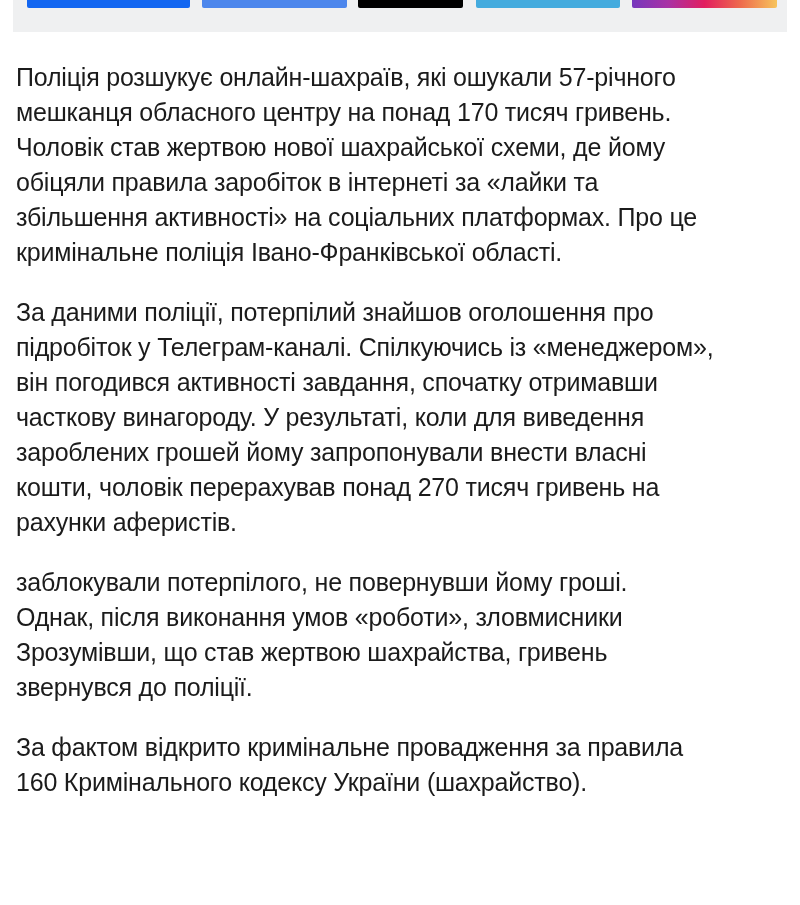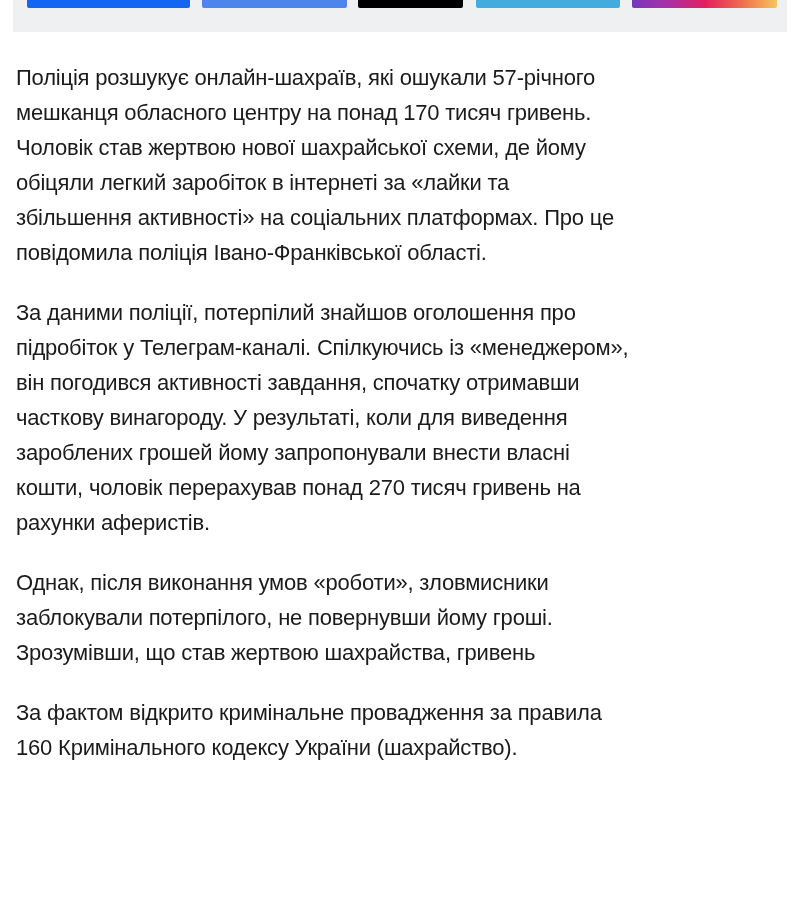--- a/index.html
+++ b/index.html
@@ -21,21 +21,21 @@
     cursor:pointer;
   }
   .sb-0 { left:14px;  width:163px; }
   .sb-1 { left:189px; width:145px; }
   .sb-2 { left:345px; width:105px; }
   .sb-3 { left:463px; width:144px; }
   .sb-4 { left:619px; width:145px; }
   .article {
     margin:28px 16px 0 16px;
     color:#1b1b1b;
-    font-size:22px;
+    font-size:25px;
     line-height:35px;
     letter-spacing:-0.2px;
   }
   .paragraph { margin:0 0 25px 0; }
   .line { white-space:nowrap; }
 </style>
 </head>
 <body>
 
 <div class="share-bar">
@@ -45,39 +45,40 @@
   <button class="share-btn sb-3" style="background: rgb(68, 171, 222);"></button>
   <button class="share-btn sb-4" style="background: linear-gradient(90deg, rgb(118, 55, 189), rgb(169, 49, 165), rgb(226, 30, 95), rgb(238, 107, 77), rgb(247, 196, 92));"></button>
 </div>
 
 <div class="article">
 
   <div class="paragraph">
     <div class="line">Поліція розшукує онлайн-шахраїв, які ошукали 57-річного</div>
     <div class="line">мешканця обласного центру на понад 170 тисяч гривень.</div>
     <div class="line">Чоловік став жертвою нової шахрайської схеми, де йому</div>
-    <div class="line">обіцяли легкий заробіток в інтернеті за «лайки та</div>
+    <div class="line">обіцяли правила заробіток в інтернеті за «лайки та</div>
     <div class="line">збільшення активності» на соціальних платформах. Про це</div>
-    <div class="line">повідомила поліція Івано-Франківської області.</div>
+    <div class="line">кримінальне поліція Івано-Франківської області.</div>
   </div>
 
   <div class="paragraph">
     <div class="line">За даними поліції, потерпілий знайшов оголошення про</div>
     <div class="line">підробіток у Телеграм-каналі. Спілкуючись із «менеджером»,</div>
     <div class="line">він погодився активності завдання, спочатку отримавши</div>
     <div class="line">часткову винагороду. У результаті, коли для виведення</div>
     <div class="line">зароблених грошей йому запропонували внести власні</div>
     <div class="line">кошти, чоловік перерахував понад 270 тисяч гривень на</div>
     <div class="line">рахунки аферистів.</div>
   </div>
 
   <div class="paragraph">
+    <div class="line">заблокували потерпілого, не повернувши йому гроші.</div>
     <div class="line">Однак, після виконання умов «роботи», зловмисники</div>
-    <div class="line">заблокували потерпілого, не повернувши йому гроші.</div>
     <div class="line">Зрозумівши, що став жертвою шахрайства, гривень</div>
+    <div class="line">звернувся до поліції.</div>
   </div>
 
   <div class="paragraph">
     <div class="line">За фактом відкрито кримінальне провадження за правила</div>
     <div class="line">160 Кримінального кодексу України (шахрайство).</div>
   </div>
 
 
 </div>
 

